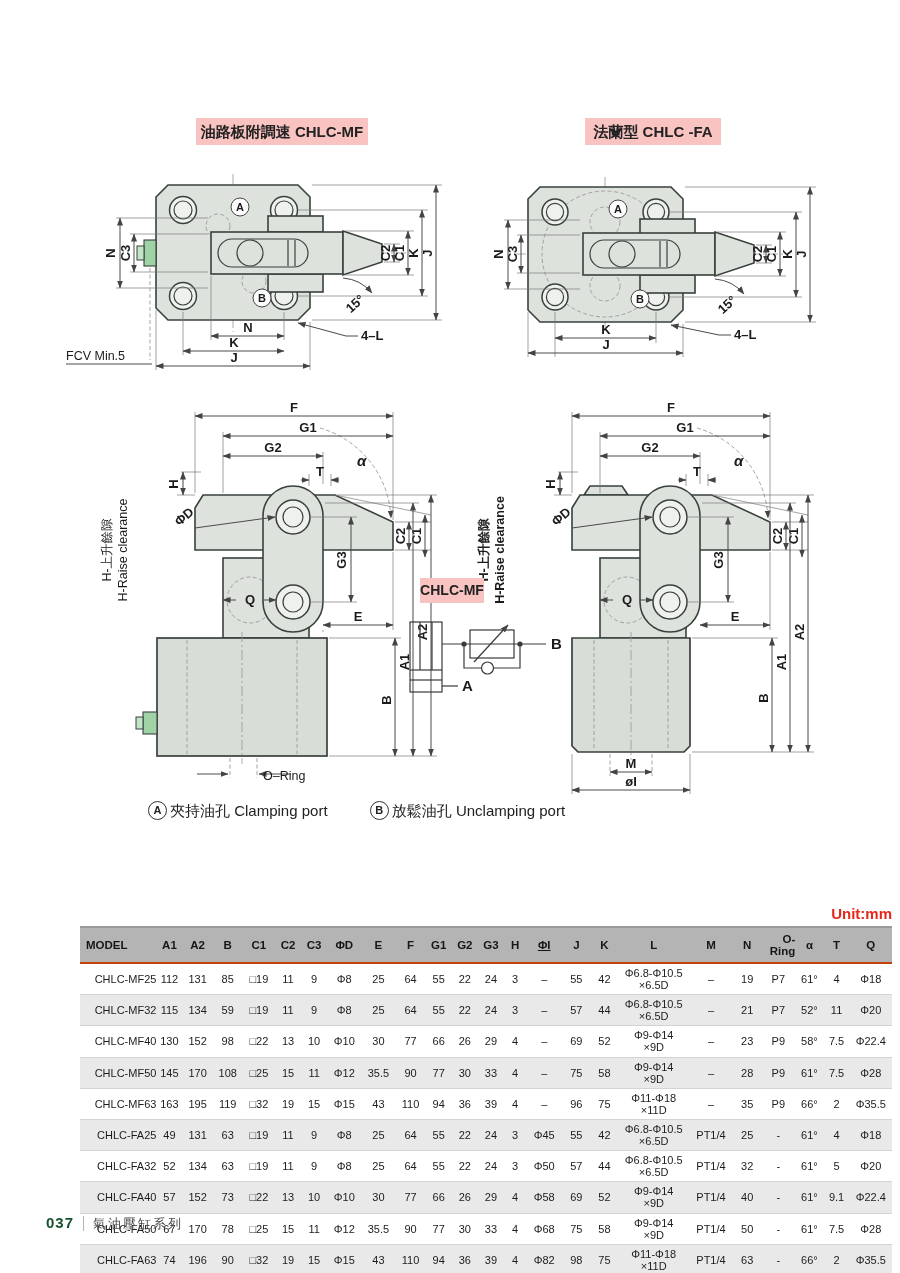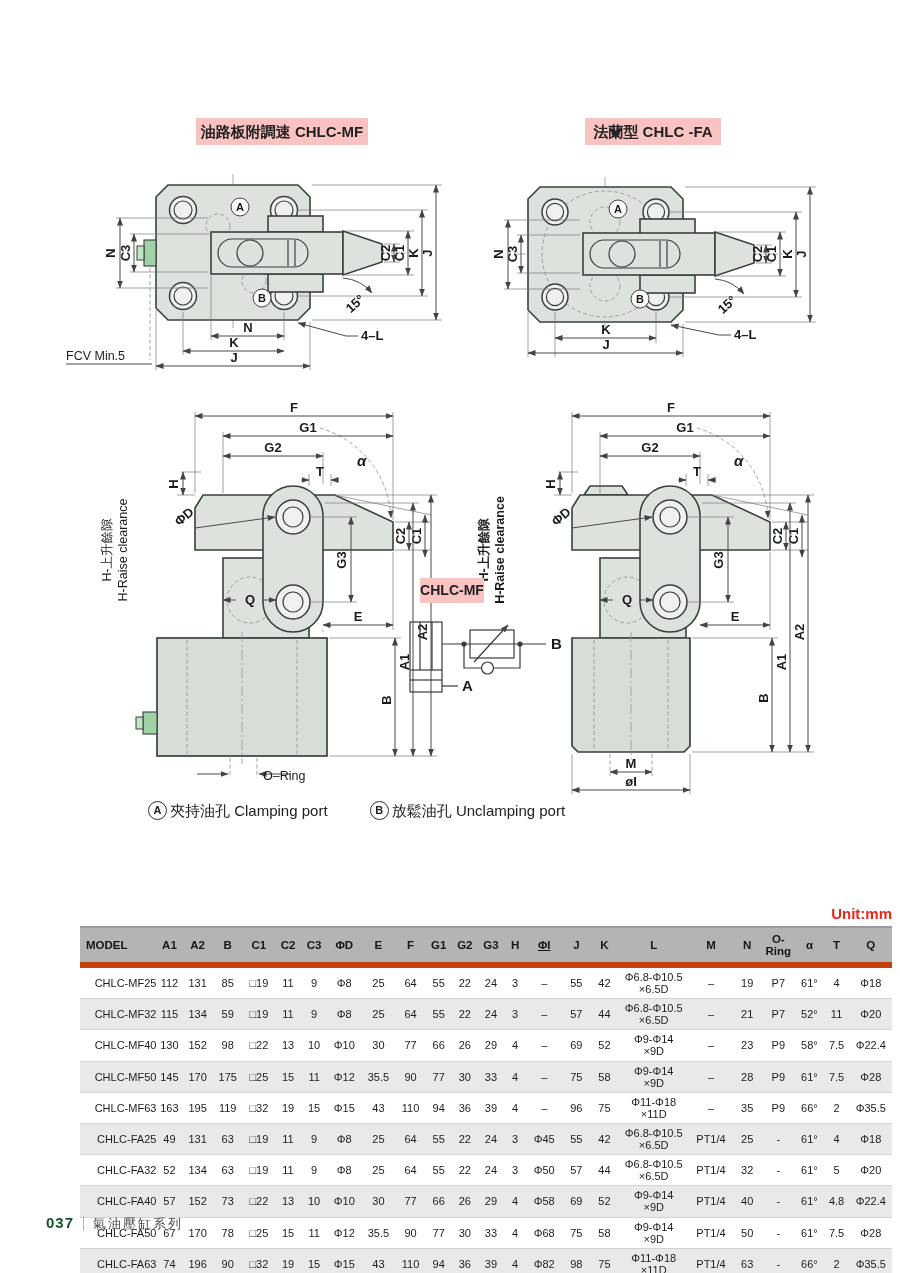--- a/index.html
+++ b/index.html
@@ -28,21 +28,21 @@
   
   #legend{position:absolute;left:148px;top:781px;font-size:15px;color:#222;margin-top:20px;}
   #legend .item{margin-right:38px;}
   .cletter{display:inline-block;width:17px;height:17px;border:1.4px solid #333;border-radius:50%;
            font-size:11px;font-weight:700;text-align:center;line-height:16px;vertical-align:2px;margin-right:3px;}
   
   #unit{position:absolute;right:8px;top:905px;color:#e8271c;font-size:15px;font-weight:700;}
   #spec-table{position:absolute;left:80px;top:926px;width:812px;border-collapse:collapse;
               table-layout:fixed;font-size:11px;}
   #spec-table th{background:#b4b4b4;color:#161616;font-weight:700;font-size:11.5px;
-                 border-top:2px solid #9a9a9a;border-bottom:6px solid #c2410c;
+                 border-top:2px solid #9a9a9a;border-bottom:2px solid #c2410c;
                  padding:5px 0;text-align:center;}
   #spec-table th:first-child{text-align:left;padding-left:6px;}
   #spec-table td{text-align:center;padding:3px 0;white-space:pre-line;line-height:1.1;
                  border-bottom:1px solid #d4d4d4;color:#1c1c1c;}
   #spec-table td:first-child{text-align:right;padding-left:6px;}
   #spec-table tbody tr:nth-child(even){background:#e9e9e9;}
   
   #footer{position:absolute;left:46px;top:1214px;font-size:13px;color:#4a4a4a;letter-spacing:2px;}
   #footer .pno{color:#14532d;font-weight:700;font-size:15px;letter-spacing:1px;}
   #footer .bar{display:inline-block;border-left:1.5px solid #b5b5b5;height:15px;margin:0 9px;vertical-align:-3px;}
@@ -420,21 +420,21 @@
           <th style="width: 26px;">G1</th>
           <th style="width: 26px;">G2</th>
           <th style="width: 26px;">G3</th>
           <th style="width: 22px;">H</th>
           <th style="width: 36px; text-decoration: underline;">ΦI</th>
           <th style="width: 28px;">J</th>
           <th style="width: 28px;">K</th>
           <th style="width: 70px;">L</th>
           <th style="width: 44px;">M</th>
           <th style="width: 28px;">N</th>
-          <th style="width: 34px;">O-Ring</th>
+          <th style="width: 34px; text-align: right;">O-Ring</th>
           <th style="width: 28px;">α</th>
           <th style="width: 26px;">T</th>
           <th style="width: 42px;">Q</th>
         </tr>
       </thead>
     <tbody>
         <tr>
           <td>CHLC-MF25</td>
           <td>112</td>
           <td>131</td>
@@ -512,21 +512,21 @@
           <td>23</td>
           <td>P9</td>
           <td>58°</td>
           <td>7.5</td>
           <td>Φ22.4</td>
         </tr>
         <tr>
           <td>CHLC-MF50</td>
           <td>145</td>
           <td>170</td>
-          <td>175</td>
+          <td>108</td>
           <td>□25</td>
           <td>15</td>
           <td>11</td>
           <td>Φ12</td>
           <td>35.5</td>
           <td>90</td>
           <td>77</td>
           <td>30</td>
           <td>33</td>
           <td>4</td>
@@ -640,21 +640,21 @@
           <td>4</td>
           <td>Φ58</td>
           <td>69</td>
           <td>52</td>
           <td>Φ9-Φ14
 ×9D</td>
           <td>PT1/4</td>
           <td>40</td>
           <td>-</td>
           <td>61°</td>
-          <td>4.8</td>
+          <td>9.1</td>
           <td>Φ22.4</td>
         </tr>
         <tr>
           <td>CHLC-FA50</td>
           <td>67</td>
           <td>170</td>
           <td>78</td>
           <td>□25</td>
           <td>15</td>
           <td>11</td>

